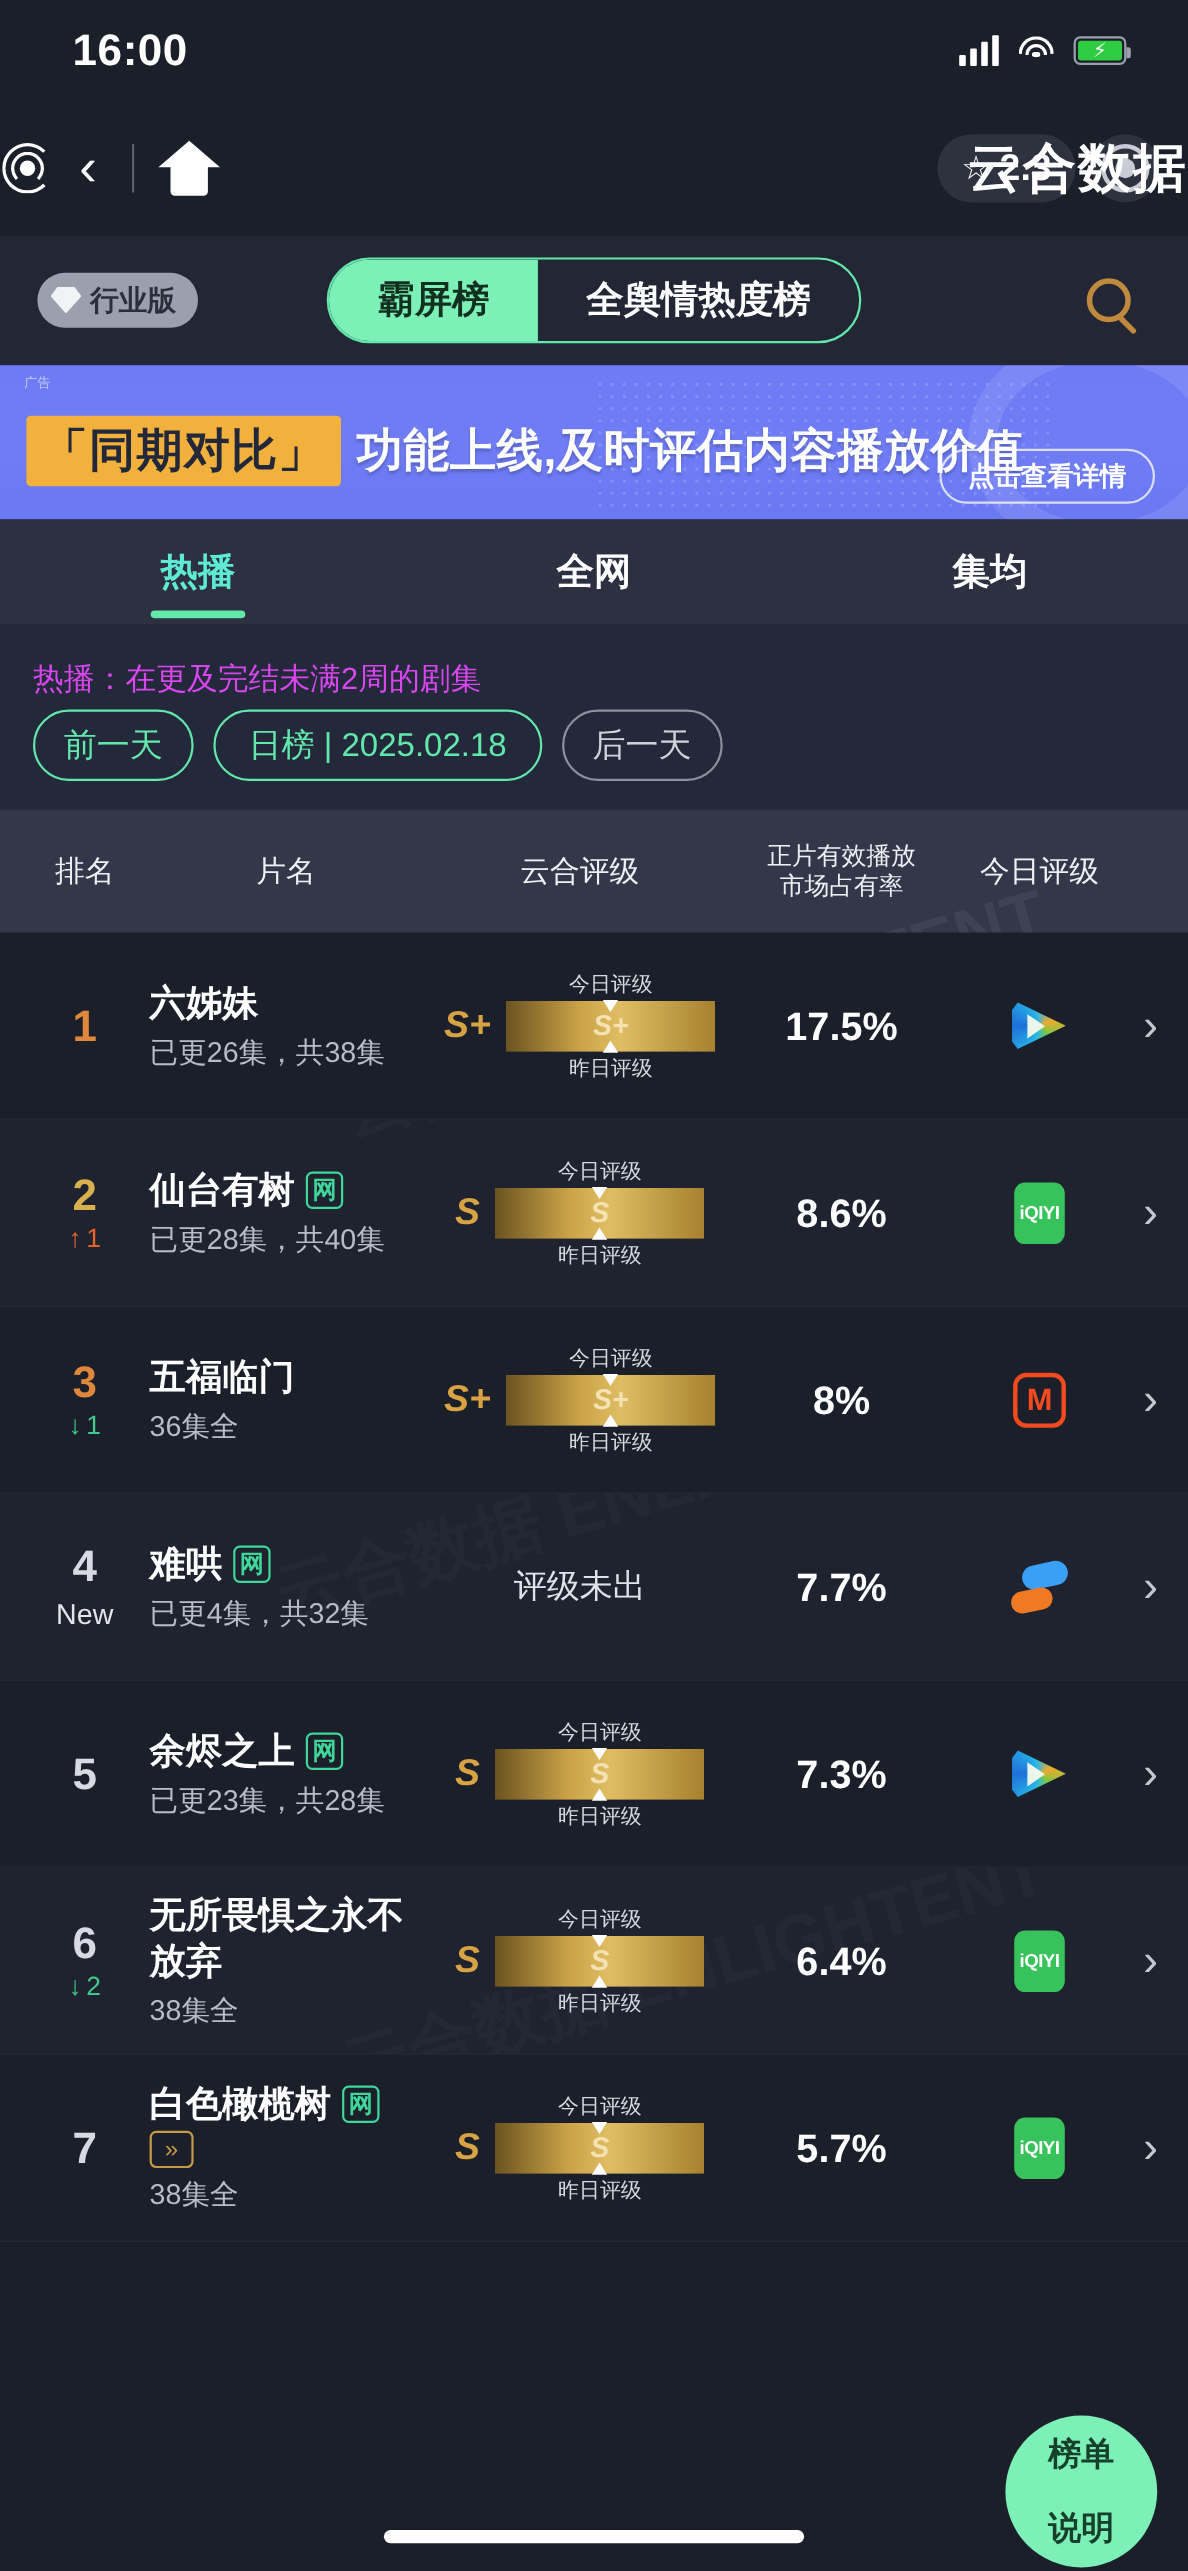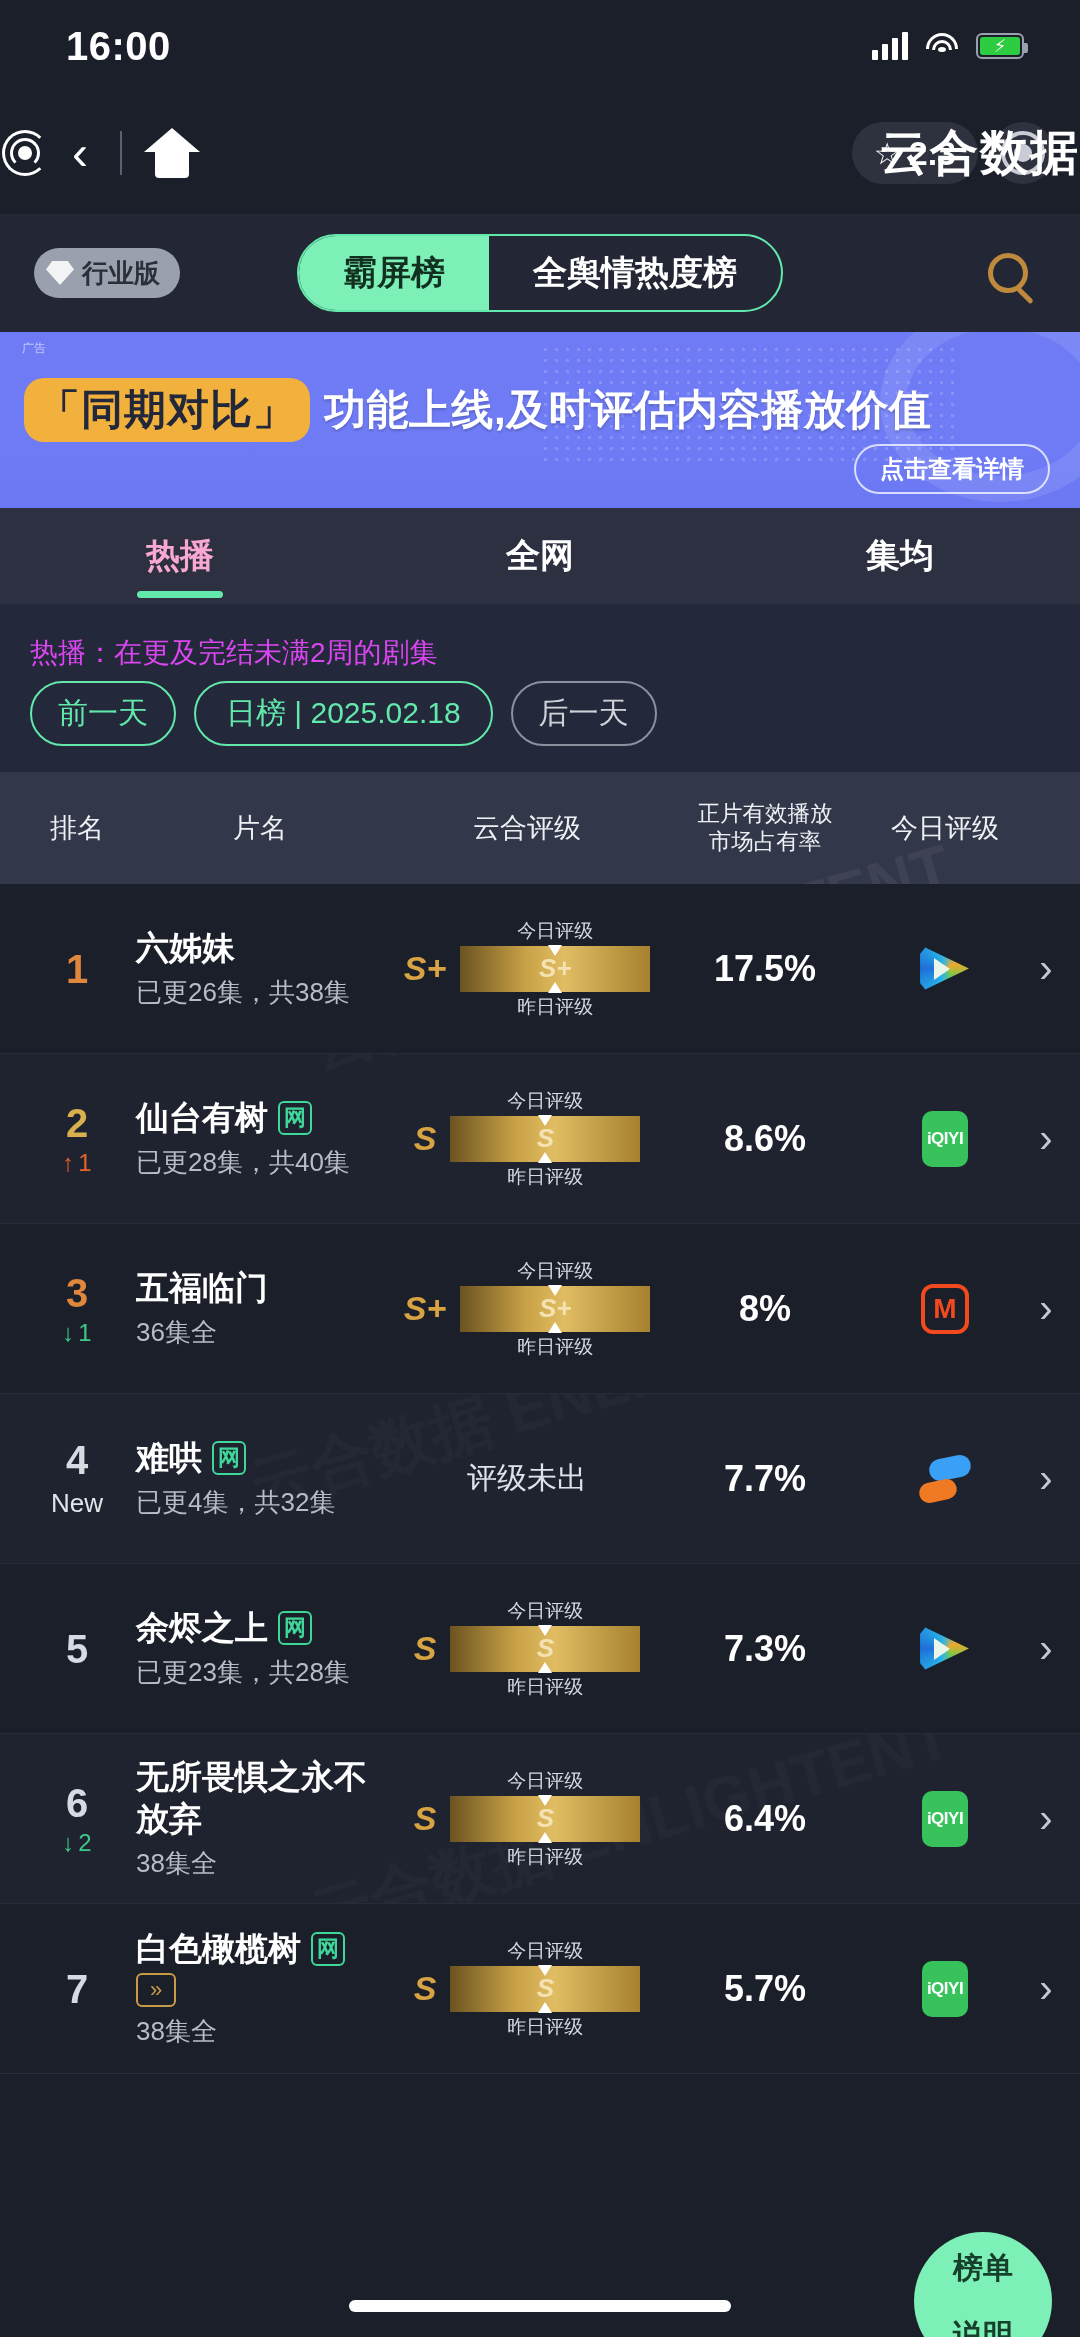--- a/index.html
+++ b/index.html
@@ -78,42 +78,42 @@
   .seg.active{ background:#7cf0b6; color:#12301f; }
   .seg.idle{ color:#ffffff; }
   .searchbtn{ margin-left:auto; width:76px; height:76px; display:flex;
               align-items:center; justify-content:center; }
   .mag{ width:40px; height:40px; border:5px solid #c08a3e; border-radius:50%;
         position:relative; }
   .mag::after{ content:""; position:absolute; right:-12px; bottom:-10px; width:20px;
                height:5px; background:#c08a3e; transform:rotate(45deg); border-radius:3px; }
 
   
-  .banner{ height:176px; background:linear-gradient(180deg,#6e7bf5 0%,#6f7cf6 55%,#6a78f3 100%);
+  .banner{ height:140px; background:linear-gradient(180deg,#6e7bf5 0%,#6f7cf6 55%,#6a78f3 100%);
            position:relative; overflow:hidden;text-decoration:underline; }
   .banner .dots{ position:absolute; right:120px; top:12px; width:420px; height:120px;
       background-image:radial-gradient(rgba(255,255,255,.30) 1.5px, transparent 1.6px);
       background-size:11px 11px; opacity:.55; }
   .banner .swirl{ position:absolute; right:-40px; top:-30px; width:240px; height:200px;
       border:26px solid rgba(255,255,255,.10); border-radius:50%; }
   .bline{ position:absolute; left:24px; top:46px; display:flex; align-items:center; gap:14px; }
   .btag{ background:#f2b13c; color:#22283a; font-size:42px; font-weight:700;
-         padding:4px 14px; border-radius:20px; letter-spacing:1px; }
+         padding:4px 14px; border-radius:4px; letter-spacing:1px; }
   .btxt{ font-size:42px; font-weight:700; letter-spacing:.5px;
          text-shadow:0 2px 3px rgba(0,0,0,.20); }
   .bcta{ position:absolute; right:30px; bottom:14px; border:2px solid rgba(255,255,255,.75);
          border-radius:30px; padding:7px 24px; font-size:24px; font-weight:600; color:#fff; }
   .bmini{ position:absolute; left:22px; top:8px; font-size:12px; color:rgba(255,255,255,.55); }
 
   
   .tabs{ height:96px; background:#2c3040; display:flex; align-items:center; }
   .tab{ flex:1; text-align:center; font-size:34px; font-weight:600; color:#fff;
         position:relative; height:100%; display:flex; align-items:center;
         justify-content:center; }
-  .tab.active{ color:#f9a8d4; }
+  .tab.active{ color:#5eead4; }
   .tab.active::after{ content:""; position:absolute; bottom:6px; left:50%;
         transform:translateX(-50%); width:86px; height:7px; background:#62e8ab; border-radius:4px; }
 
   
   .filters{ background:#23283a; padding:30px 30px 26px; }
   .fnote{ font-size:28px; color:#d946ef; margin-bottom:9px; }
   .chips{ display:flex; gap:18px; }
   .chip{ border:2px solid #62e8ab; color:#62e8ab; border-radius:40px;
          padding:10px 26px; font-size:30px; white-space:nowrap; }
   .chip.wide{ padding:10px 30px; }

